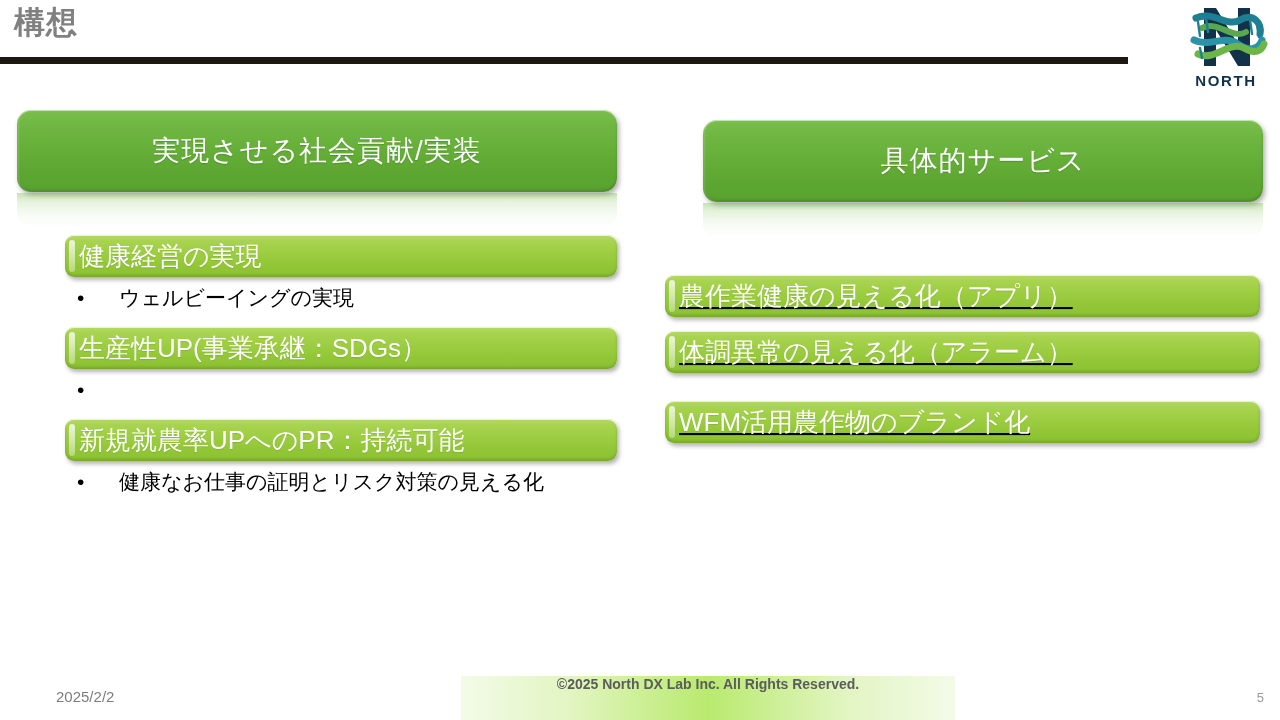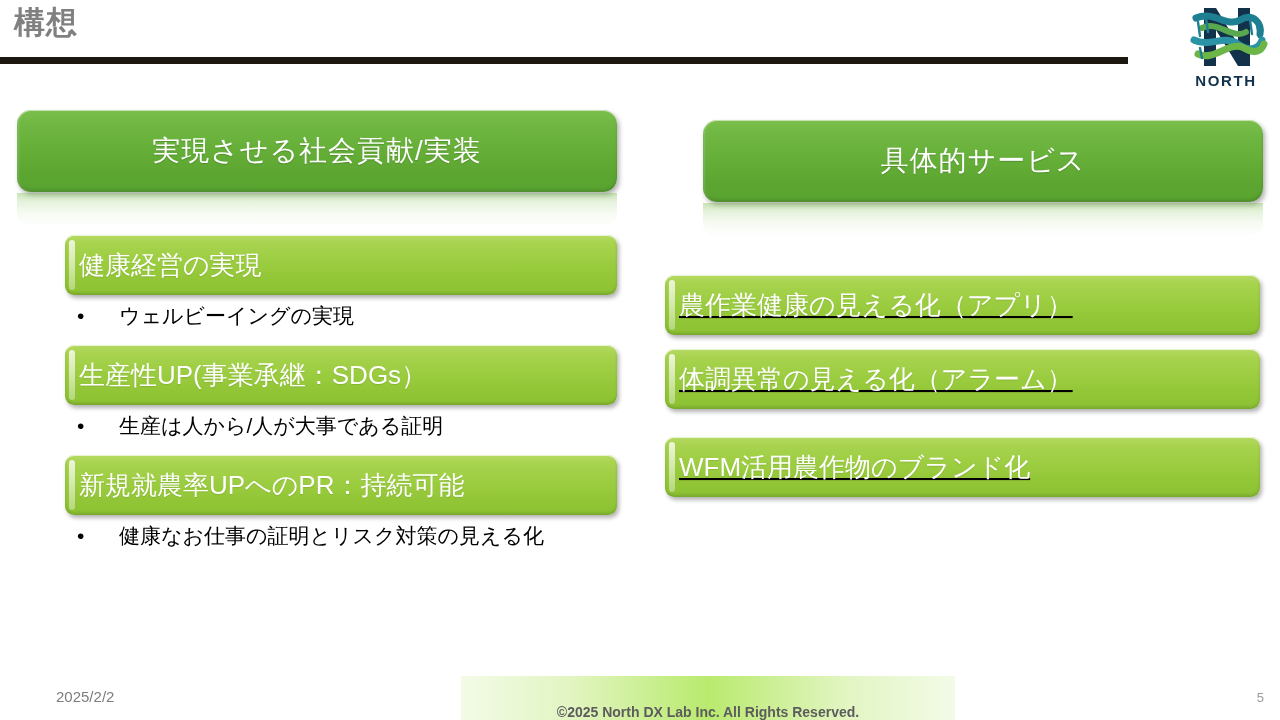--- a/index.html
+++ b/index.html
@@ -87,21 +87,21 @@
                 rgba(124,191,76,0.42) 0%,
                 rgba(124,191,76,0.20) 25%,
                 rgba(124,191,76,0.08) 55%,
                 rgba(124,191,76,0.0) 100%);
     filter: blur(0.4px);
   }
 
   
   .pill-item {
     position: relative;
-    height: 60px;
+    height: 42px;
     border-radius: 9px;
     background: linear-gradient(180deg,
                 #b5da63 0%,
                 #a8d34f 14%,
                 #9ccd41 45%,
                 #92c636 74%,
                 #8bc133 100%);
     box-shadow:
       inset 0 1px 0 rgba(255,255,255,0.72),
       inset 0 -2px 3px rgba(0,0,0,0.14),
@@ -177,21 +177,21 @@
     top: 676px;
     width: 494px;
     height: 44px;
     background: linear-gradient(90deg,
                 #f3fbe8 0%,
                 #e2f5c2 22%,
                 #b9ea6e 50%,
                 #e2f5c2 78%,
                 #f3fbe8 100%);
     display: flex;
-    align-items: flex-end;
+    align-items: flex-start;
     justify-content: center;
   }
   .footer-copy {
     font-size: 14px;
     font-weight: bold;
     color: #5c5c5c;
     white-space: nowrap;
   }
   .footer-page {
     position: absolute;
@@ -248,21 +248,20 @@
       <span class="bullet-dot">•</span>
       <span class="bullet-text">ウェルビーイングの実現</span>
     </div>
 
     <div class="gap-8"></div>
     <div class="pill-item">
       <span class="pill-text">生産性UP(事業承継：SDGs）</span>
     </div>
     <div class="bullet-row">
       <span class="bullet-dot">•</span>
-      <span class="bullet-text">生産は人から/人が大事である証明</span>
     </div>
 
     <div class="gap-8"></div>
     <div class="pill-item">
       <span class="pill-text">新規就農率UPへのPR：持続可能</span>
     </div>
     <div class="bullet-row">
       <span class="bullet-dot">•</span>
       <span class="bullet-text">健康なお仕事の証明とリスク対策の見える化</span>
     </div>

